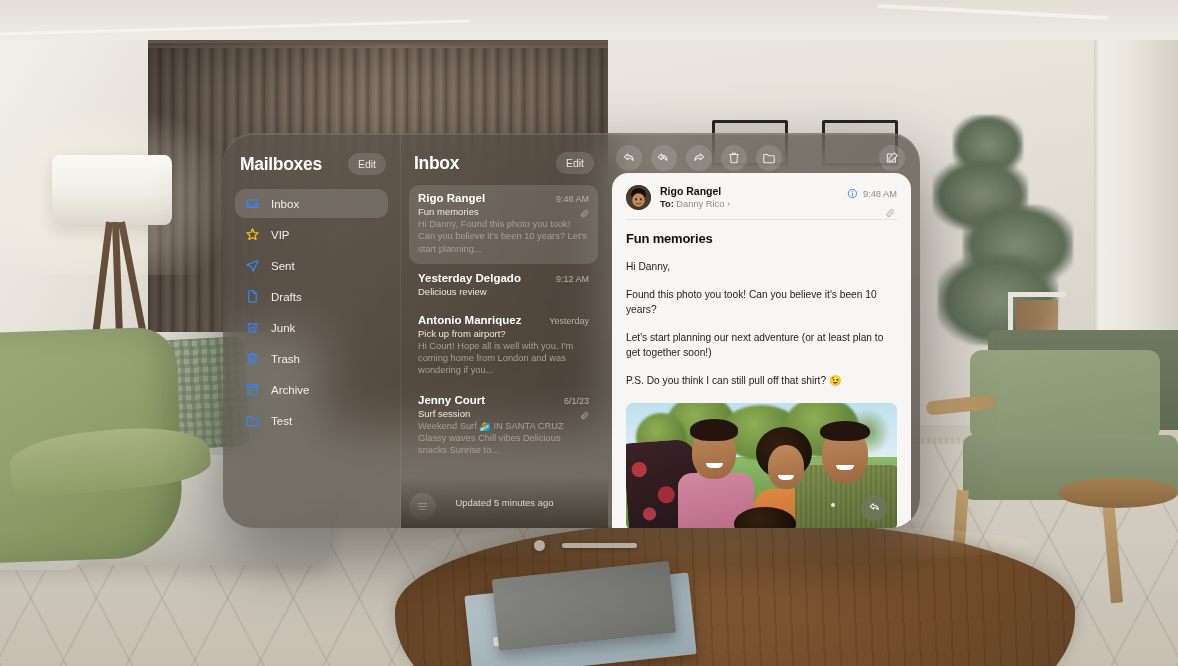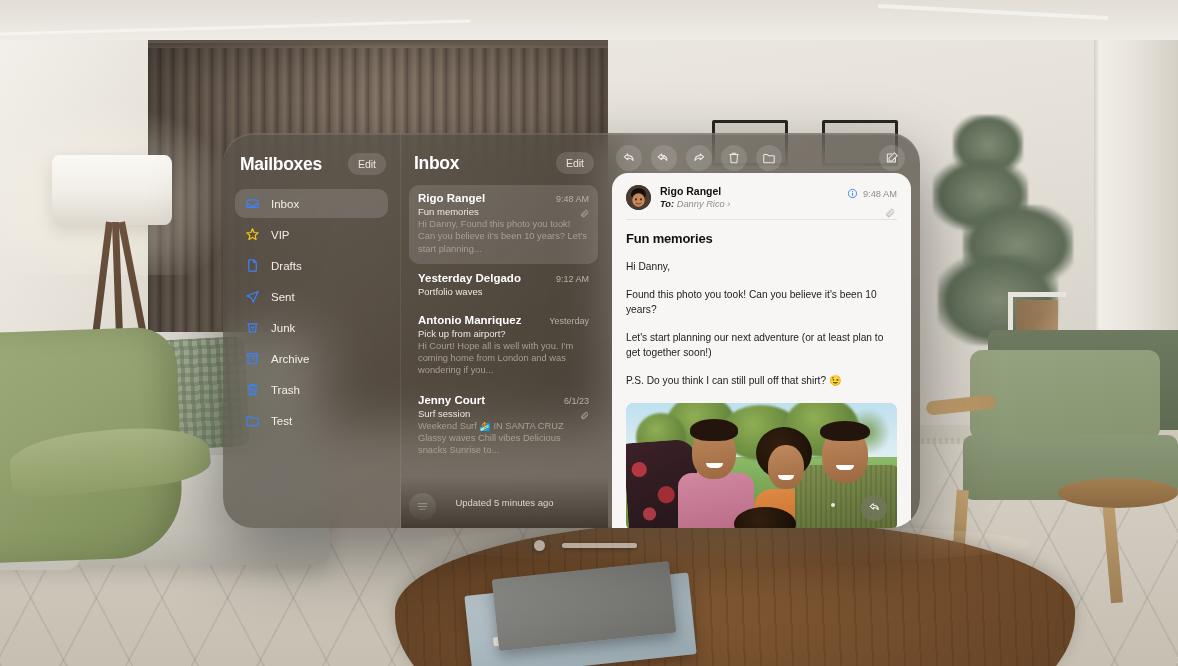--- a/index.html
+++ b/index.html
@@ -319,21 +319,21 @@
     position:absolute; left:4px; right:9px; top:40px; bottom:0;
     background:#f7f6f4; border-radius:16px 16px 0 0; overflow:hidden;
   }
   .rd-head { padding:12px 14px 0; }
   .rd-row { display:flex; align-items:flex-start; gap:9px; }
   .avatar {
     width:25px; height:25px; border-radius:50%; flex:0 0 25px; overflow:hidden;
     background:#3a2e26; position:relative;
   }
   .rd-name { font-size:10.5px; font-weight:bold; color:#111; }
-  .rd-to { font-size:9.3px; color:#8d8d92; margin-top:2px;font-style:italic; }
+  .rd-to { font-size:9.3px; color:#8d8d92; margin-top:2px; }
   .rd-to b { color:#1c1c1e; }
   .rd-right { margin-left:auto; display:flex; align-items:center; gap:5px; }
   .rd-time { font-size:9.3px; color:#8d8d92; }
   .rd-clip { position:absolute; right:16px; top:35px; color:#b0b0b5; font-size:9px; }
   .rd-div { height:1px; background:#e3e2e0; margin:9px 14px 0; }
   .rd-subj { font-size:13px; font-weight:bold; color:#111; padding:11px 14px 0; letter-spacing:-.2px; }
   .rd-body { padding:14px 14px 0; }
   .rd-p { font-size:10.2px; color:#1c1c1e; line-height:1.42; margin-bottom:14px; }
 
   
@@ -495,70 +495,70 @@
           <path d="M12 3l2.6 5.8 6.4.6-4.8 4.3 1.4 6.3L12 16.8 6.4 20l1.4-6.3L3 9.4l6.4-.6z" stroke-linejoin="round"></path>
         </svg>
       </span>
       <span class="mb-label">VIP</span>
     </div>
 
 
     <div class="mb-item">
       <span class="mb-ico">
         <svg viewBox="0 0 24 24" fill="none" stroke="#3b82f6" stroke-width="2">
-          <path d="M14 3H7a1 1 0 00-1 1v16a1 1 0 001 1h10a1 1 0 001-1V7z" stroke-linejoin="round"></path>
-          <path d="M14 3v4h4" stroke-linejoin="round"></path>
-        </svg>
-      </span>
-      <span class="mb-label">Drafts</span>
+          <path d="M21 4L3 11l7 3 3 7z" stroke-linejoin="round"></path>
+        </svg>
+      </span>
+      <span class="mb-label">Sent</span>
     </div>
 
     <div class="mb-item">
       <span class="mb-ico">
         <svg viewBox="0 0 24 24" fill="none" stroke="#3b82f6" stroke-width="2">
-          <path d="M21 4L3 11l7 3 3 7z" stroke-linejoin="round"></path>
-        </svg>
-      </span>
-      <span class="mb-label">Sent</span>
+          <path d="M14 3H7a1 1 0 00-1 1v16a1 1 0 001 1h10a1 1 0 001-1V7z" stroke-linejoin="round"></path>
+          <path d="M14 3v4h4" stroke-linejoin="round"></path>
+        </svg>
+      </span>
+      <span class="mb-label">Drafts</span>
     </div>
 
     <div class="mb-item">
       <span class="mb-ico">
         <svg viewBox="0 0 24 24" fill="none" stroke="#3b82f6" stroke-width="2">
           <path d="M4 6h16M6 6l1 13h10l1-13" stroke-linejoin="round"></path>
           <path d="M10 11l4 4M14 11l-4 4" stroke-linecap="round"></path>
         </svg>
       </span>
       <span class="mb-label">Junk</span>
+    </div>
+
+    <div class="mb-item">
+      <span class="mb-ico">
+        <svg viewBox="0 0 24 24" fill="none" stroke="#3b82f6" stroke-width="2">
+          <path d="M4 6h16M9 6V4h6v2M6 6l1 14h10l1-14" stroke-linejoin="round"></path>
+          <path d="M10 10v7M14 10v7" stroke-linecap="round"></path>
+        </svg>
+      </span>
+      <span class="mb-label">Trash</span>
     </div>
 
     <div class="mb-item">
       <span class="mb-ico">
         <svg viewBox="0 0 24 24" fill="none" stroke="#3b82f6" stroke-width="2">
           <rect x="4" y="4" width="16" height="4" rx="1"></rect>
           <path d="M5 8v11a1 1 0 001 1h12a1 1 0 001-1V8" stroke-linejoin="round"></path>
           <path d="M10 12h4" stroke-linecap="round"></path>
         </svg>
       </span>
       <span class="mb-label">Archive</span>
     </div>
 
     <div class="mb-item">
       <span class="mb-ico">
         <svg viewBox="0 0 24 24" fill="none" stroke="#3b82f6" stroke-width="2">
-          <path d="M4 6h16M9 6V4h6v2M6 6l1 14h10l1-14" stroke-linejoin="round"></path>
-          <path d="M10 10v7M14 10v7" stroke-linecap="round"></path>
-        </svg>
-      </span>
-      <span class="mb-label">Trash</span>
-    </div>
-
-    <div class="mb-item">
-      <span class="mb-ico">
-        <svg viewBox="0 0 24 24" fill="none" stroke="#3b82f6" stroke-width="2">
           <path d="M3 7a1 1 0 011-1h5l2 2h9a1 1 0 011 1v10a1 1 0 01-1 1H4a1 1 0 01-1-1z" stroke-linejoin="round"></path>
         </svg>
       </span>
       <span class="mb-label">Test</span>
     </div>
   </div>
 
   <div class="list">
     <div class="list-head">
       <span class="list-title">Inbox</span>
@@ -578,21 +578,21 @@
           <path d="M21 11l-9 9a5 5 0 01-7-7l9-9a3.5 3.5 0 015 5l-9 9a2 2 0 01-3-3l8-8" stroke-linecap="round"></path>
         </svg>
       </span>
     </div>
 
     <div class="msg">
       <div class="msg-top">
         <span class="msg-from">Yesterday Delgado</span>
         <span class="msg-time">9:12 AM</span>
       </div>
-      <div class="msg-subj">Portfolio waves</div>
+      <div class="msg-subj">Delicious review</div>
     </div>
 
     <div class="msg">
       <div class="msg-top">
         <span class="msg-from">Antonio Manriquez</span>
         <span class="msg-time">Yesterday</span>
       </div>
       <div class="msg-subj">Pick up from airport?</div>
       <div class="msg-prev">Hi Court! Hope all is well with you. I'm coming home from London and was wondering if you...</div>
     </div>

